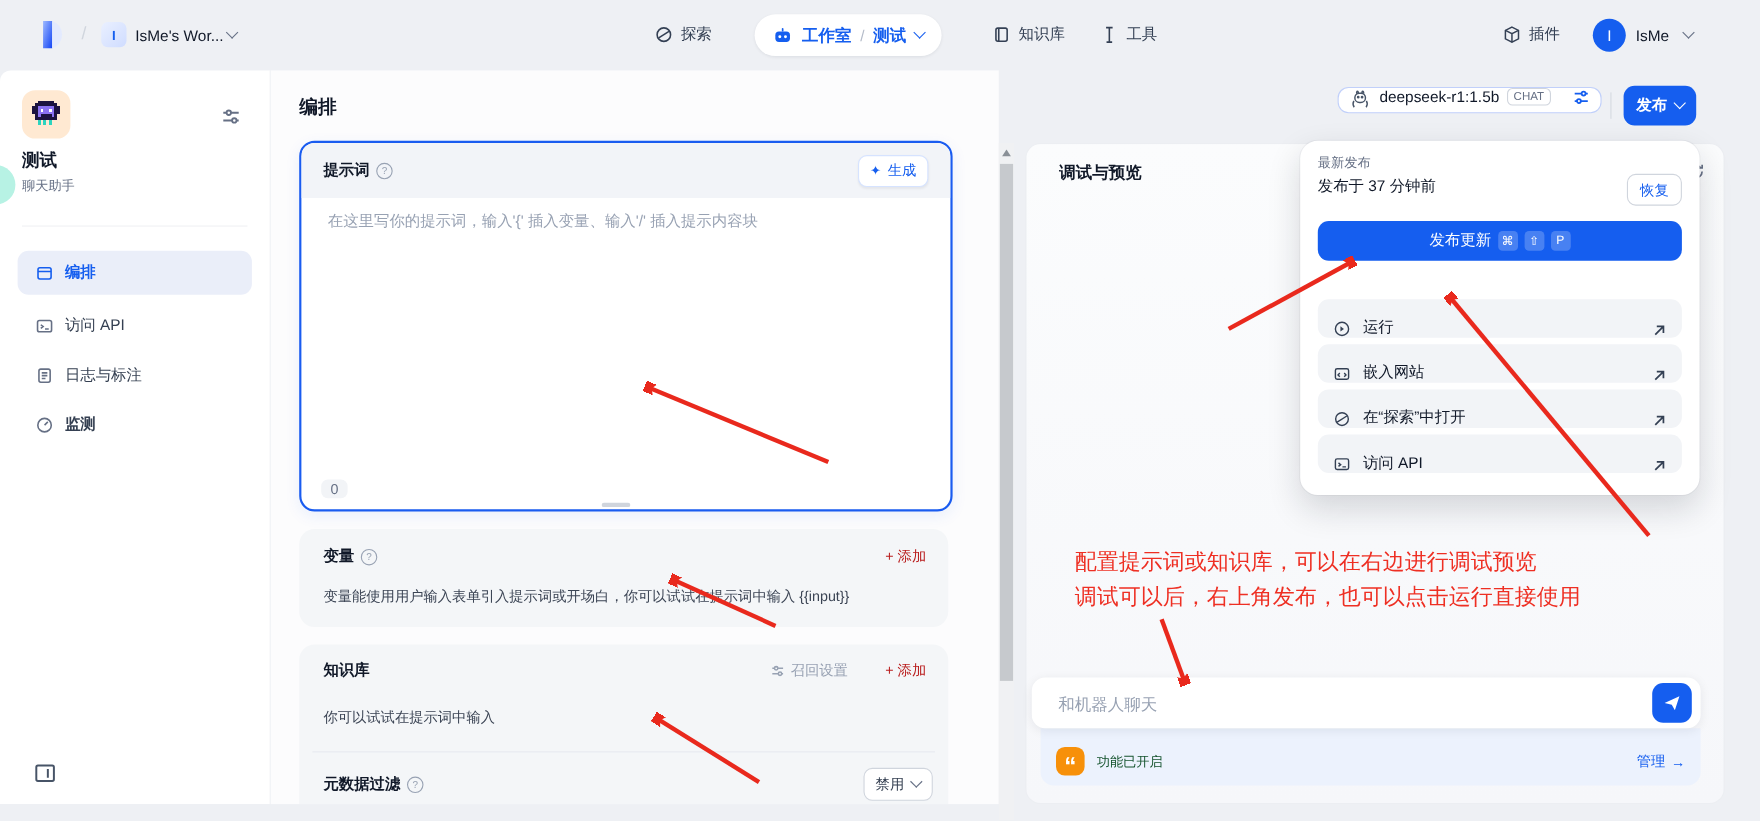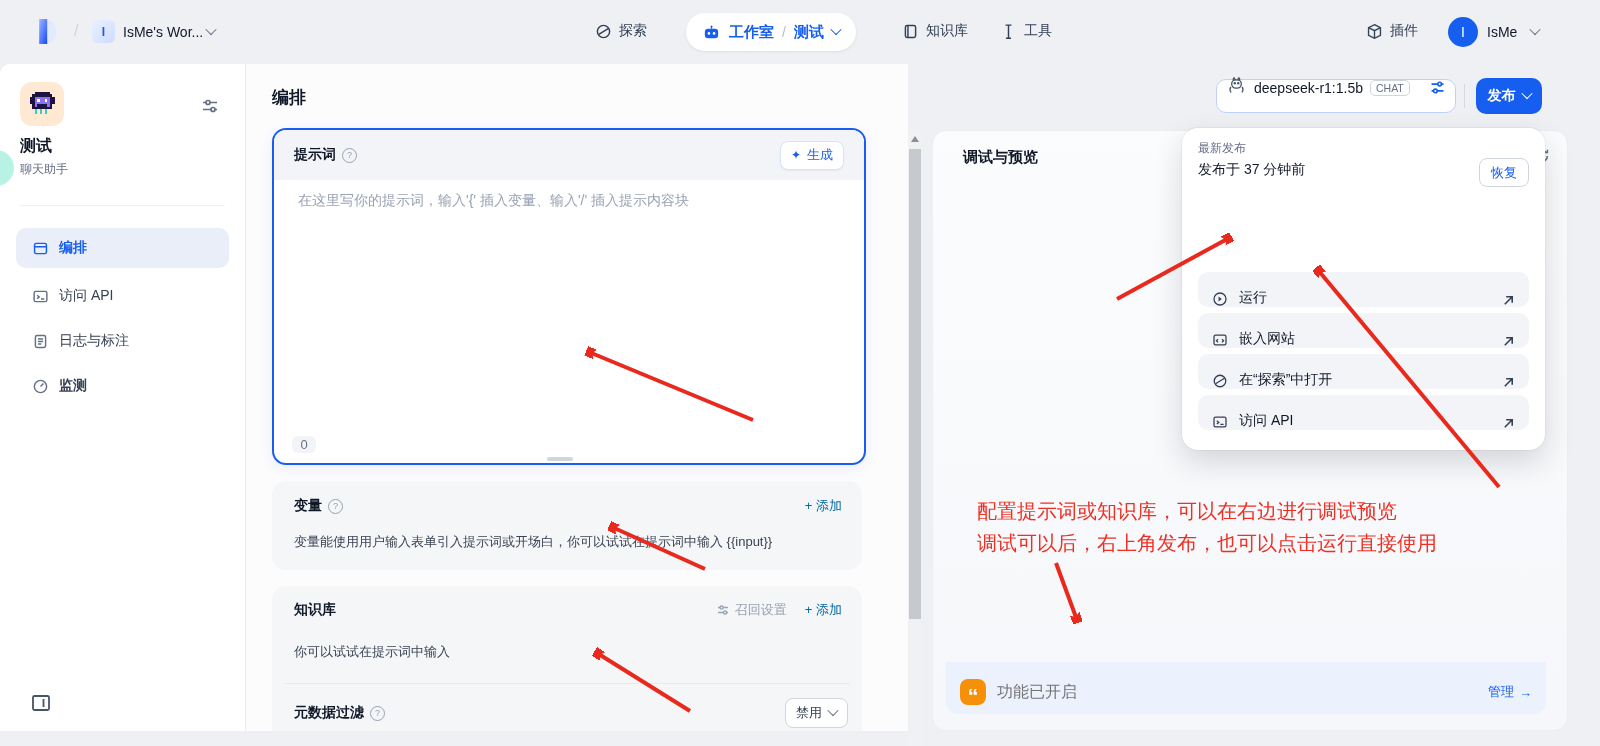--- a/index.html
+++ b/index.html
@@ -14,21 +14,21 @@
   .pill{background:#fff;border-radius:20px;box-shadow:0 1px 3px rgba(16,24,40,.08);padding:0 16px;height:38px;gap:8px;justify-content:flex-end;}
   
   #sidebar{left:0;top:64px;width:245px;height:667px;background:#fff;border-right:1px solid #e9ebf0;border-top-left-radius:10px;}
   .side-item{left:16px;width:213px;height:40px;border-radius:10px;gap:10px;padding-left:16px;box-sizing:border-box;color:#354052;font-size:14px;cursor:pointer;}
   .side-item.active{background:#eaeef9;color:#155eef;font-weight:700;}
   
   #center{left:246px;top:64px;width:662px;height:667px;background:#fcfcfd;overflow:hidden;}
   .card{position:absolute;left:26px;width:590px;border-radius:14px;background:#f4f6f8;}
   .card-title{font-size:14px;font-weight:700;color:#101828;}
   .hint-text{font-size:13px;color:#3b4454;}
-  .add-btn{font-size:13px;color:#0369a1;cursor:pointer;}
+  .add-btn{font-size:13px;color:#b91c1c;cursor:pointer;margin-left:16px;}
   .muted-btn{font-size:13px;color:#98a2b3;display:flex;align-items:center;gap:5px;cursor:pointer;}
   
   #prompt-card{top:64px;border:2px solid #1a5cf0;background:#fff;box-shadow:0 4px 14px rgba(21,94,239,.08);overflow:hidden;}
   #prompt-head{height:50px;background:#f2f4f8;display:flex;align-items:center;justify-content:space-between;padding:0 20px;}
   .gen-btn{background:#fff;border:1px solid #d6e3ff;border-radius:8px;height:27px;padding:0 10px;display:flex;align-items:center;gap:6px;color:#155eef;font-size:13px;box-shadow:0 1px 2px rgba(16,24,40,.06);cursor:pointer;}
   textarea.prompt{width:540px;height:210px;border:none;outline:none;resize:none;background:transparent;font-family:inherit;font-size:14px;color:#14532d;}
   textarea.prompt::placeholder{color:#98a2b3;}
   .count-badge{background:#f2f4f7;border-radius:6px;min-width:14px;padding:1px 5px;font-size:13px;color:#667085;text-align:center;}
   .drag-handle{width:26px;height:4px;border-radius:2px;background:#d0d5dd;}
   
@@ -36,21 +36,21 @@
   #vscroll .thumb{position:absolute;left:1px;top:19px;width:12px;height:470px;background:#c6c9cd;}
   #vscroll .up{position:absolute;left:3px;top:6px;width:0;height:0;border-left:4px solid transparent;border-right:4px solid transparent;border-bottom:6px solid #8a9097;}
   
   #preview-panel{left:932px;top:130px;width:636px;height:601px;background:linear-gradient(180deg,#fbfcfd,#f6f7fa);border:1px solid #eceef2;border-radius:14px;box-sizing:border-box;}
   #chat-input{left:938px;top:616px;width:608px;height:46px;background:#fff;border-radius:12px;box-shadow:0 2px 10px rgba(16,24,40,.08);z-index:6;}
   #chat-input input{position:absolute;left:22px;top:0;width:460px;height:46px;border:none;outline:none;font-size:15px;color:#101828;font-family:inherit;background:transparent;}
   #chat-input input::placeholder{color:#98a2b3;}
   #send-btn{position:absolute;right:8px;top:5px;width:36px;height:36px;border-radius:10px;background:#155eef;display:flex;align-items:center;justify-content:center;cursor:pointer;}
   #features-bar{left:946px;top:662px;width:600px;height:52px;background:#ecf2fd;border-radius:0 0 12px 12px;z-index:5;display:flex;align-items:center;padding:0 14px;box-sizing:border-box;justify-content:space-between;}
   
-  #model-selector{left:1216px;top:79px;width:240px;height:24px;background:#fff;border:1.5px solid #c1d0fa;border-radius:10px;display:flex;align-items:flex-end;gap:7px;padding:16px 9px;box-sizing:border-box;cursor:pointer;}
+  #model-selector{left:1216px;top:79px;width:240px;height:24px;background:#fff;border:1.5px solid #c1d0fa;border-radius:10px;display:flex;align-items:flex-start;gap:7px;padding:0 9px;box-sizing:border-box;cursor:pointer;}
   .chat-badge{border:1px solid #d0d5dd;border-radius:5px;color:#667085;font-size:10.5px;padding:1px 5px;}
   #publish-btn{left:1476px;top:78px;width:66px;height:36px;background:#155eef;border-radius:10px;color:#fff;font-size:14px;font-weight:700;display:flex;align-items:center;justify-content:center;gap:7px;cursor:pointer;}
   
   #publish-menu{left:1182px;top:128px;width:363px;height:322px;background:#fff;border-radius:16px;box-shadow:0 12px 30px rgba(16,24,40,.16),0 0 0 1px rgba(16,24,40,.04);z-index:20;}
   .menu-item{position:absolute;left:16px;width:331px;height:35px;background:#f2f4f7;border-radius:10px;display:flex;align-items:flex-end;padding:0 14px;box-sizing:border-box;gap:11px;font-size:14px;color:#101828;cursor:pointer;}
   .menu-item .arr{margin-left:auto;}
   .keycap{display:inline-flex;align-items:center;justify-content:center;width:18px;height:18px;border-radius:4px;background:rgba(255,255,255,.22);color:#fff;font-size:11px;}
   #update-btn{position:absolute;left:16px;top:73px;width:331px;height:36px;background:#155eef;border-radius:10px;display:flex;align-items:center;justify-content:center;gap:6px;color:#fff;font-size:14px;cursor:pointer;}
   .restore-btn{position:absolute;right:16px;top:30px;height:27px;padding:0 11px;background:#fff;border:1px solid #d0d5dd;border-radius:8px;color:#155eef;font-size:13px;display:flex;align-items:center;cursor:pointer;}
   
@@ -287,27 +287,37 @@
           <path d="M16 10a6 6 0 1 1-1.8-4.3M16 3v3.2h-3.2"></path>
         </svg>
     </span>
   </div>
 
   <div class="abs" id="annot-text" style="left: 977px; top: 495px; color: rgb(238, 47, 35);">
     <div>配置提示词或知识库，可以在右边进行调试预览</div>
     <div>调试可以后，右上角发布，也可以点击运行直接使用</div>
   </div>
 
+  <div class="abs" id="chat-input">
+    <input type="text" placeholder="和机器人聊天" style="">
+    <span id="send-btn">
+      <span class="ic">
+          <svg width="18" height="18" viewBox="0 0 20 20">
+            <path d="M2.5 10L17.5 3.2l-4.6 14.3-3.1-5.7-7.3-1.8z" fill="#fff"></path>
+          </svg>
+        </span>
+    </span>
+  </div>
 
   <div class="abs" id="features-bar">
     <span class="row" style="gap:11px;padding-top:8px;">
       <span class="ic" style="width:26px;height:26px;border-radius:8px;background:#f79009;color:#fff;font-size:22px;font-weight:700;overflow:hidden;">
           <span style="transform:translateY(5px);">“</span>
         </span>
-      <span style="font-size:16px;color:#737373;padding-top:0px;">功能已开启</span>
+      <span style="font-size:12px;color:#14532d;padding-top:0px;">功能已开启</span>
     </span>
     <span class="row" style="gap:5px;color:#155eef;font-size:13px;padding-top:8px;">
       <span>管理</span>
       <span>→</span>
     </span>
   </div>
 
   <div class="abs" id="model-selector">
     <span class="ic">
       <svg width="21" height="21" viewBox="0 0 24 24" fill="none" stroke="#475467" stroke-width="1.5">
@@ -332,20 +342,26 @@
   <div class="abs" id="publish-btn">
     <span>发布</span>
     <span class="chev" style="color:#fff;margin-top:-3px;"></span>
   </div>
 
   <div class="abs" id="publish-menu">
     <div class="abs" style="left:16px;top:12px;font-size:12px;color:#667085;">最新发布</div>
     <div class="abs" style="left:16px;top:33px;font-size:14px;color:#101828;font-weight:500;">发布于 37 分钟前</div>
     <span class="restore-btn">恢复</span>
 
+    <div id="update-btn">
+      <span>发布更新</span>
+      <span class="keycap">⌘</span>
+      <span class="keycap">⇧</span>
+      <span class="keycap">P</span>
+    </div>
 
     <div class="menu-item" style="top:144px;">
       <span class="ic">
           <svg width="16" height="16" viewBox="0 0 20 20" fill="none" stroke="#344054" stroke-width="1.6">
             <circle cx="10" cy="10" r="7.5"></circle>
             <path d="M8.2 7l4 3-4 3z" fill="#344054" stroke="none"></path>
           </svg>
         </span>
       <span>运行</span>
       <span class="ic arr">

